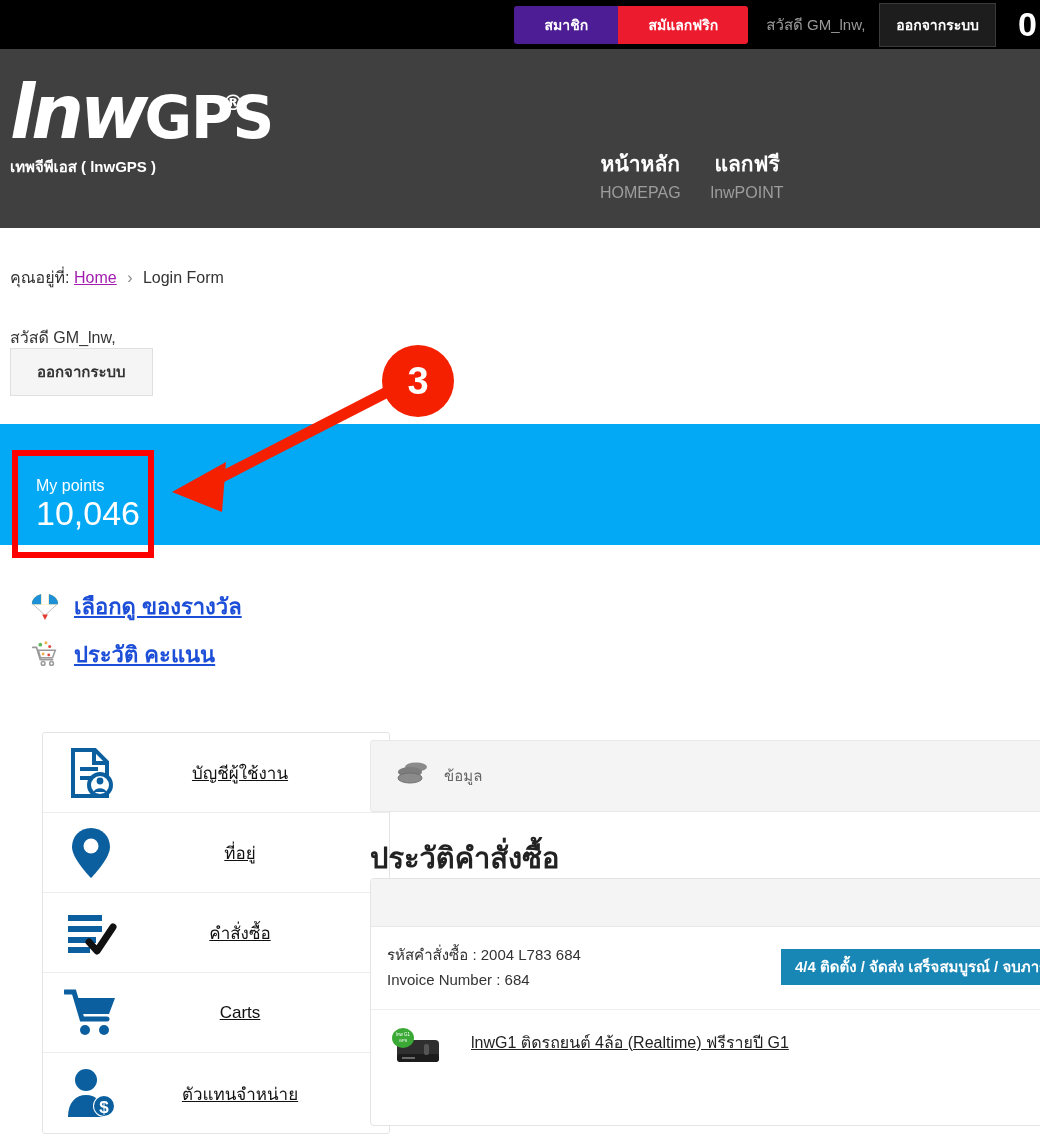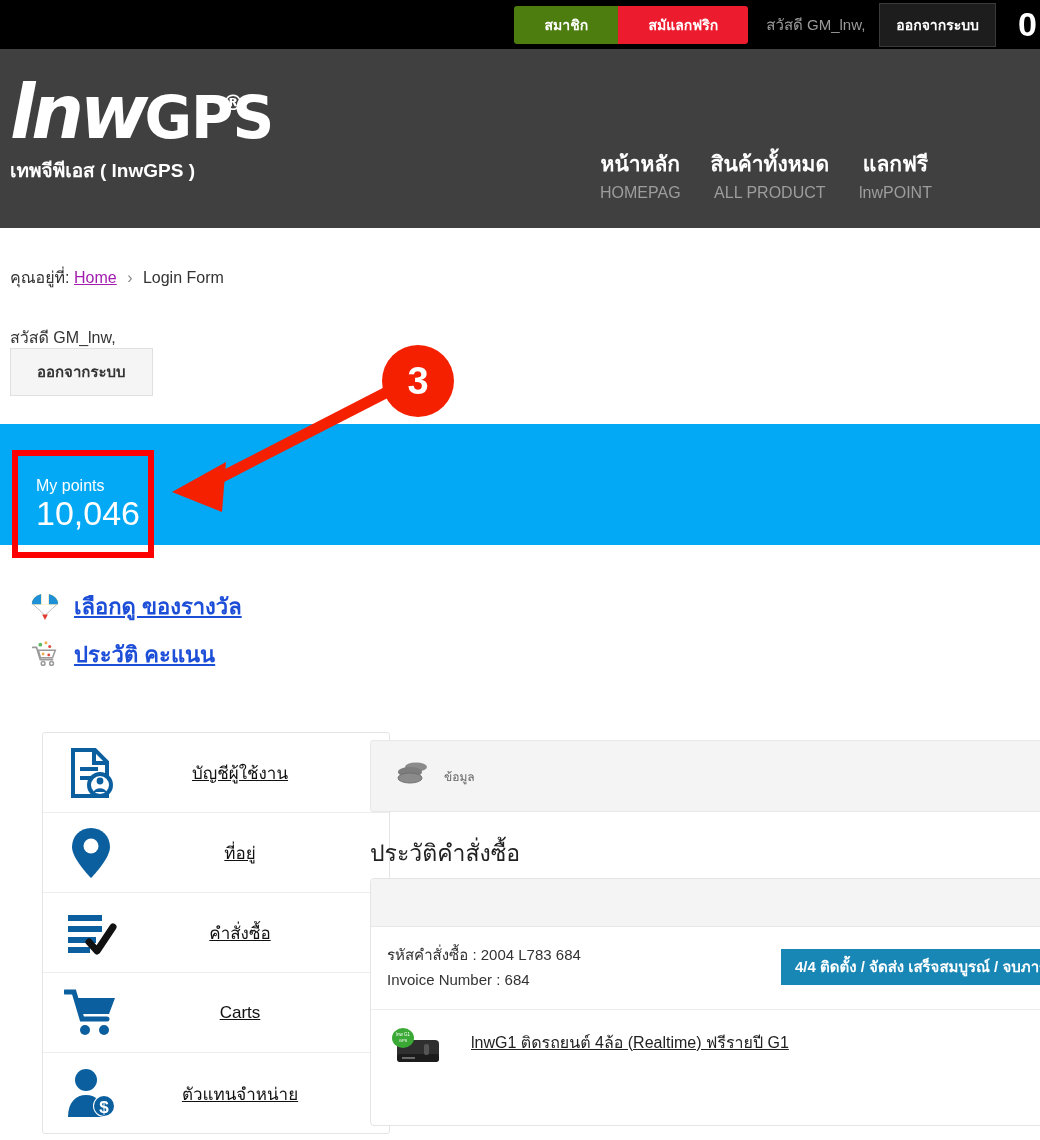--- a/index.html
+++ b/index.html
@@ -12,21 +12,21 @@
   #page { position: relative; width: 1040px; height: 1140px; }
 
   
   .topbar {
     position: absolute; left: 0; top: 0; width: 1040px; height: 49px;
     background: #000000;
     display: flex; align-items: center; justify-content: flex-end;
   }
   .auth-group { display: flex; height: 38px; border-radius: 3px; overflow: hidden; }
   .btn-member {
-    background: #4d7c0f; color: #fff; font-size: 14px; font-weight: bold;
+    background: #4c1d95; color: #fff; font-size: 14px; font-weight: bold;
     display: flex; align-items: center; justify-content: center;
     width: 104px; height: 38px; cursor: pointer;
   }
   .btn-register {
     background: #ED1B2E; color: #fff; font-size: 14px; font-weight: bold;
     display: flex; align-items: center; justify-content: center;
     width: 130px; height: 38px; cursor: pointer;
   }
   .greet-top { color: #9a9a9a; font-size: 15px; margin: 0 14px 0 18px; white-space: nowrap; }
   .btn-logout-top {
@@ -45,21 +45,21 @@
     background: #404040;
   }
   .logo-wrap { position: absolute; left: 10px; top: 28px; }
   .logo-mark {
     position: relative; color: #ffffff; font-size: 74px; line-height: 0.95;
     font-weight: bold; letter-spacing: -3px; font-family: "DejaVu Sans", sans-serif;
   }
   .logo-mark .lnw { font-style: italic; font-weight: bold; letter-spacing: -4px; }
   .logo-mark .gps { font-size: 58px; letter-spacing: -1px; font-weight: bold; }
   .logo-reg { position: absolute; left: 212px; top: 16px; font-size: 22px; color: #ffffff; }
-  .logo-sub { color: #ffffff; font-size: 19px; margin-top: 8px; font-weight: bold; }
+  .logo-sub { color: #ffffff; font-size: 15px; margin-top: 8px; font-weight: bold; }
 
   .nav { position: absolute; left: 600px; top: 98px; display: flex; gap: 0; }
   .nav-item { text-align: center; cursor: pointer; }
   .nav-item + .nav-item { margin-left: 30px; }
   .nav-th { color: #ffffff; font-size: 21px; font-weight: bold; white-space: nowrap; }
   .nav-en { color: #9d9d9d; font-size: 16px; margin-top: 4px; white-space: nowrap; }
 
   
   .breadcrumb {
     position: absolute; left: 10px; top: 265px;
@@ -125,25 +125,25 @@
     flex: 1; text-align: center; font-size: 17px; color: #111;
     text-decoration: underline; padding-right: 48px;
   }
 
   
   .info-panel {
     position: absolute; left: 370px; top: 740px; width: 700px; height: 72px;
     background: #f4f4f4; border: 1px solid #e8e8e8; border-radius: 3px;
     display: flex; align-items: center; padding-left: 25px;
   }
-  .info-label { font-size: 12px; color: #666; margin-left: 14px; }
+  .info-label { font-size: 15px; color: #666; margin-left: 14px; }
 
   .orders-title {
     position: absolute; left: 370px; top: 835px;
-    font-size: 23px; font-weight: normal; color: #222;
+    font-size: 29px; font-weight: bold; color: #222;
   }
 
   .order-card {
     position: absolute; left: 370px; top: 878px; width: 700px; height: 248px;
     border: 1px solid #e4e4e4; border-radius: 4px; background: #fff; overflow: hidden;
   }
   .order-card-head { height: 48px; background: #f4f4f4; border-bottom: 1px solid #e8e8e8; }
   .order-meta { padding: 16px 0 0 16px; position: relative; }
   .order-line { font-size: 15px; color: #333; line-height: 1.65; }
   .status-badge {
@@ -180,24 +180,20 @@
         <span class="lnw">lnw</span><span class="gps">GPS</span>
         <span class="logo-reg">®</span>
       </div>
       <div class="logo-sub">เทพจีพีเอส ( lnwGPS )</div>
     </div>
 
     <div class="nav">
       <div class="nav-item">
         <div class="nav-th">หน้าหลัก</div>
         <div class="nav-en">HOMEPAG</div>
-      </div>
-      <div class="nav-item">
-        <div class="nav-th">สินค้าทั้งหมด</div>
-        <div class="nav-en">ALL PRODUCT</div>
       </div>
       <div class="nav-item">
         <div class="nav-th">แลกฟรี</div>
         <div class="nav-en">lnwPOINT</div>
       </div>
     </div>
   </div>
 
   <div class="breadcrumb">
     <span>คุณอยู่ที่:</span>

